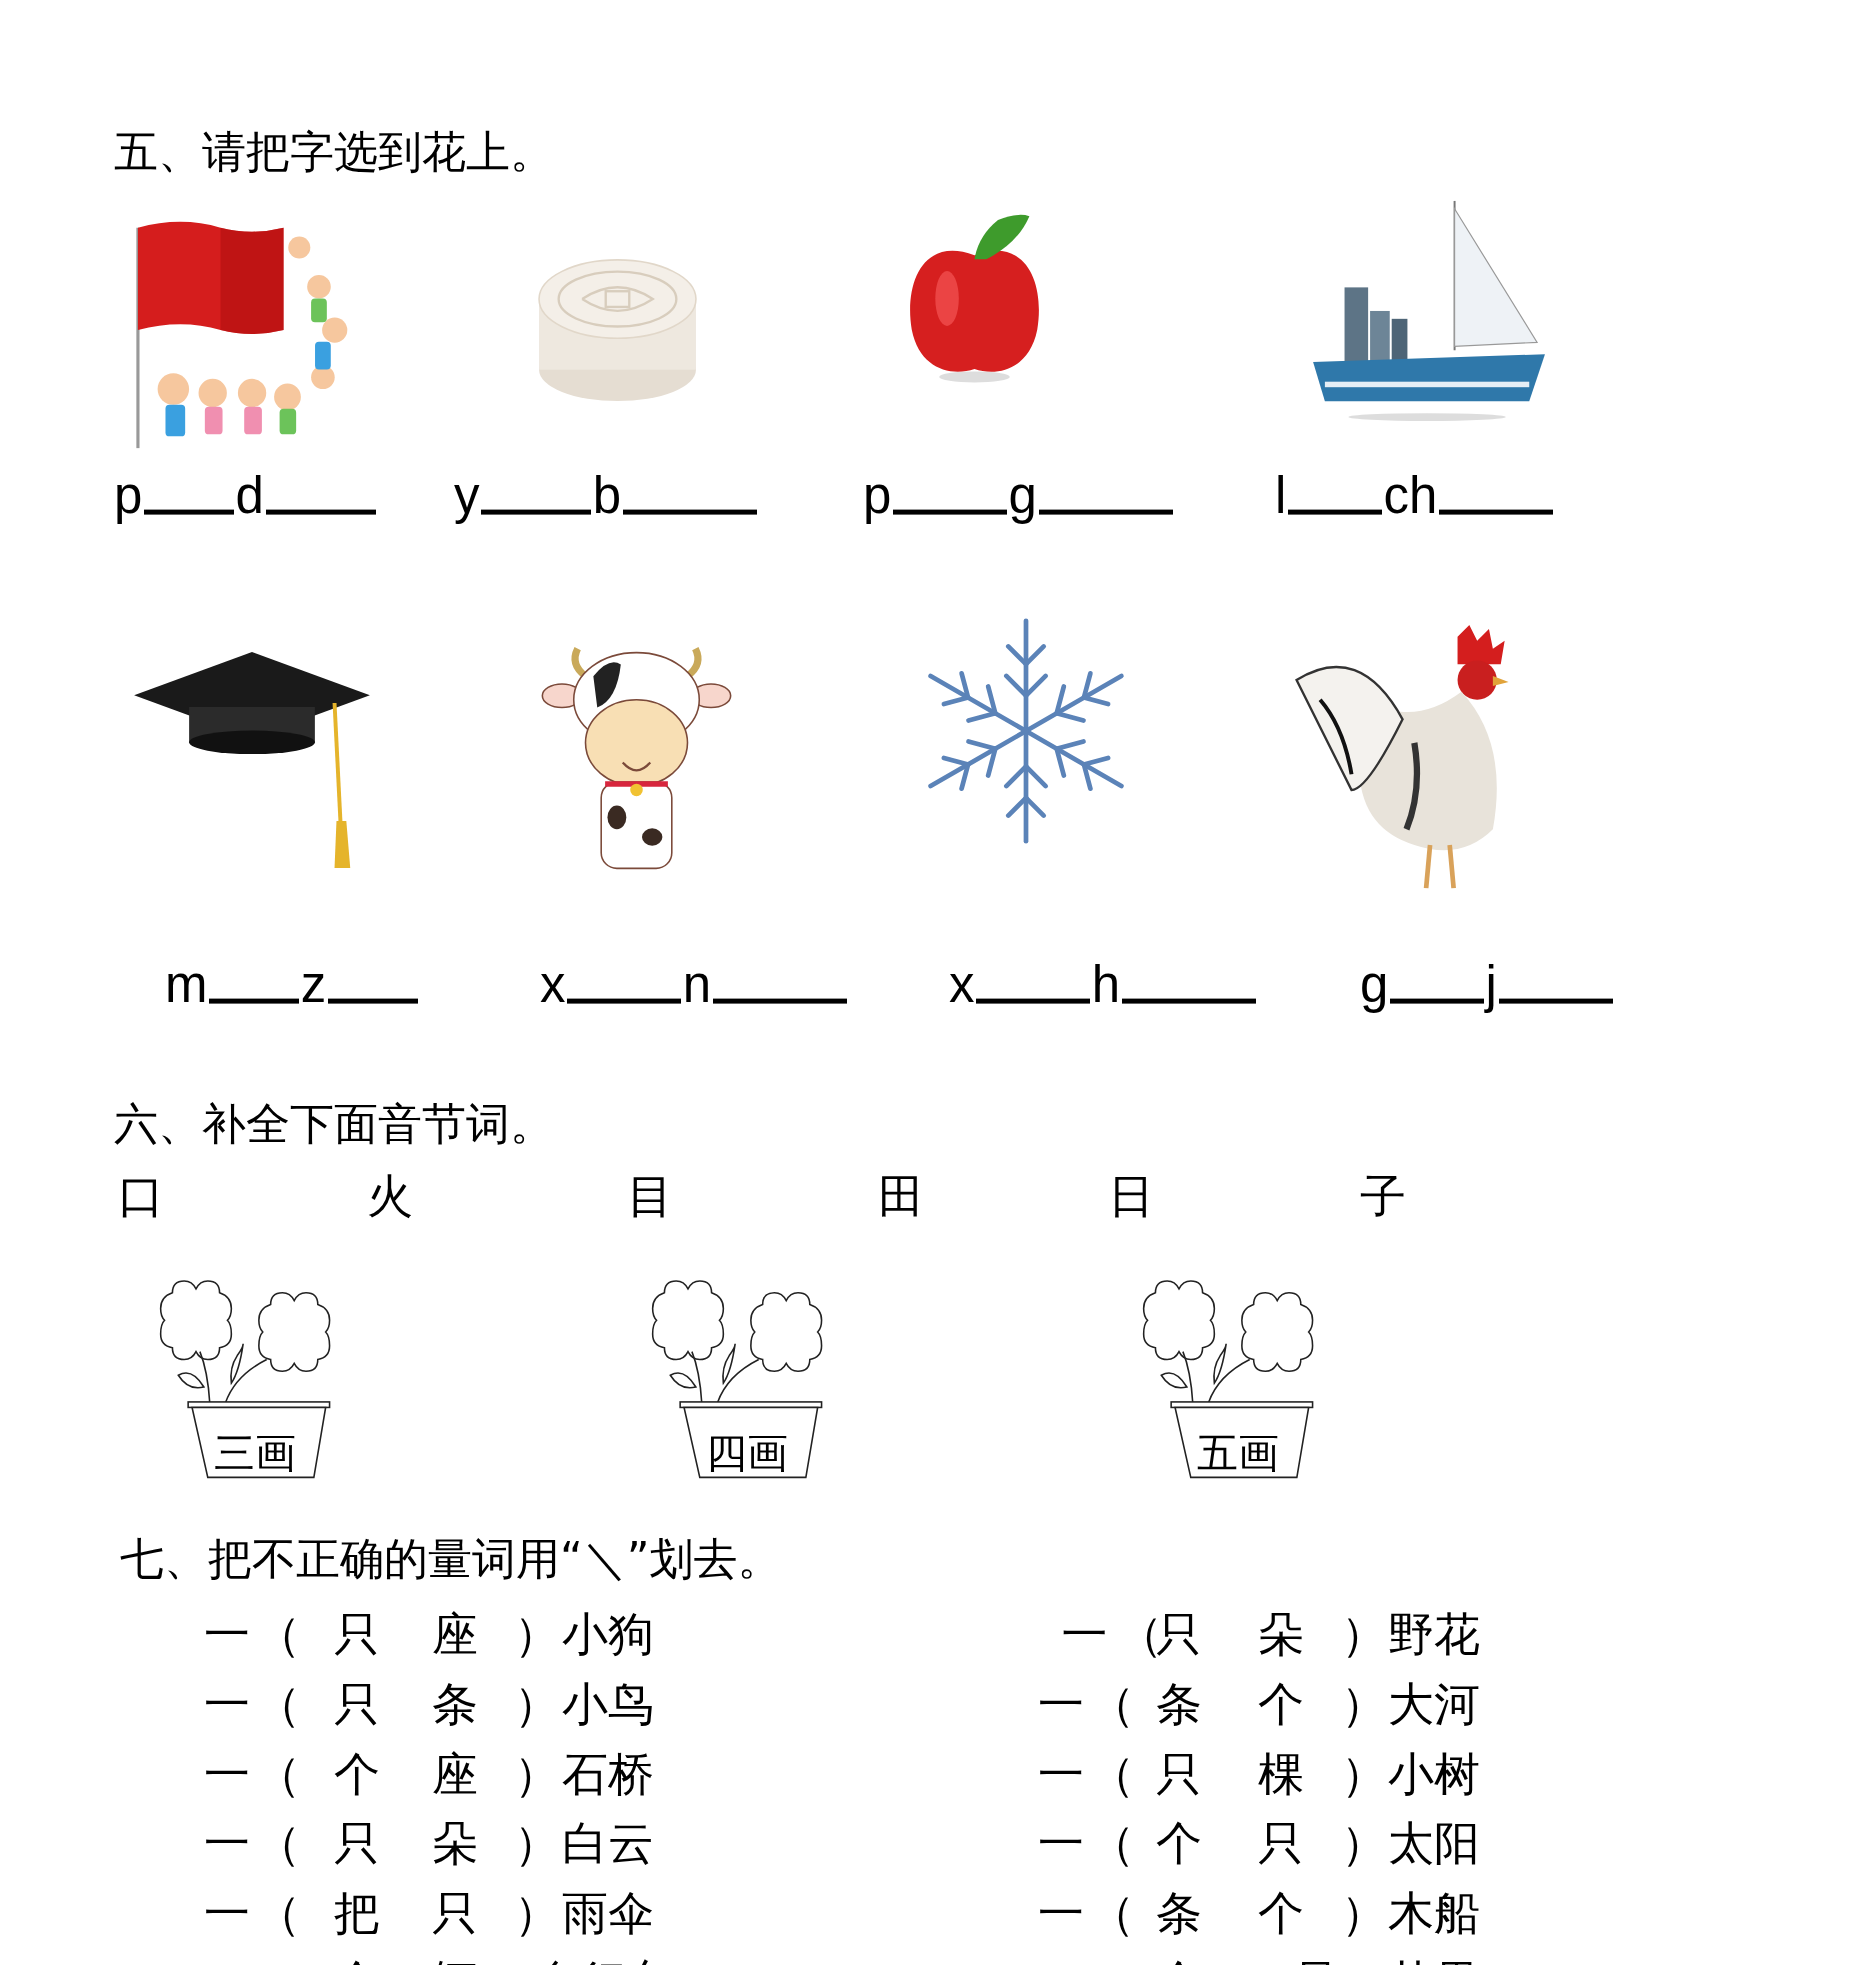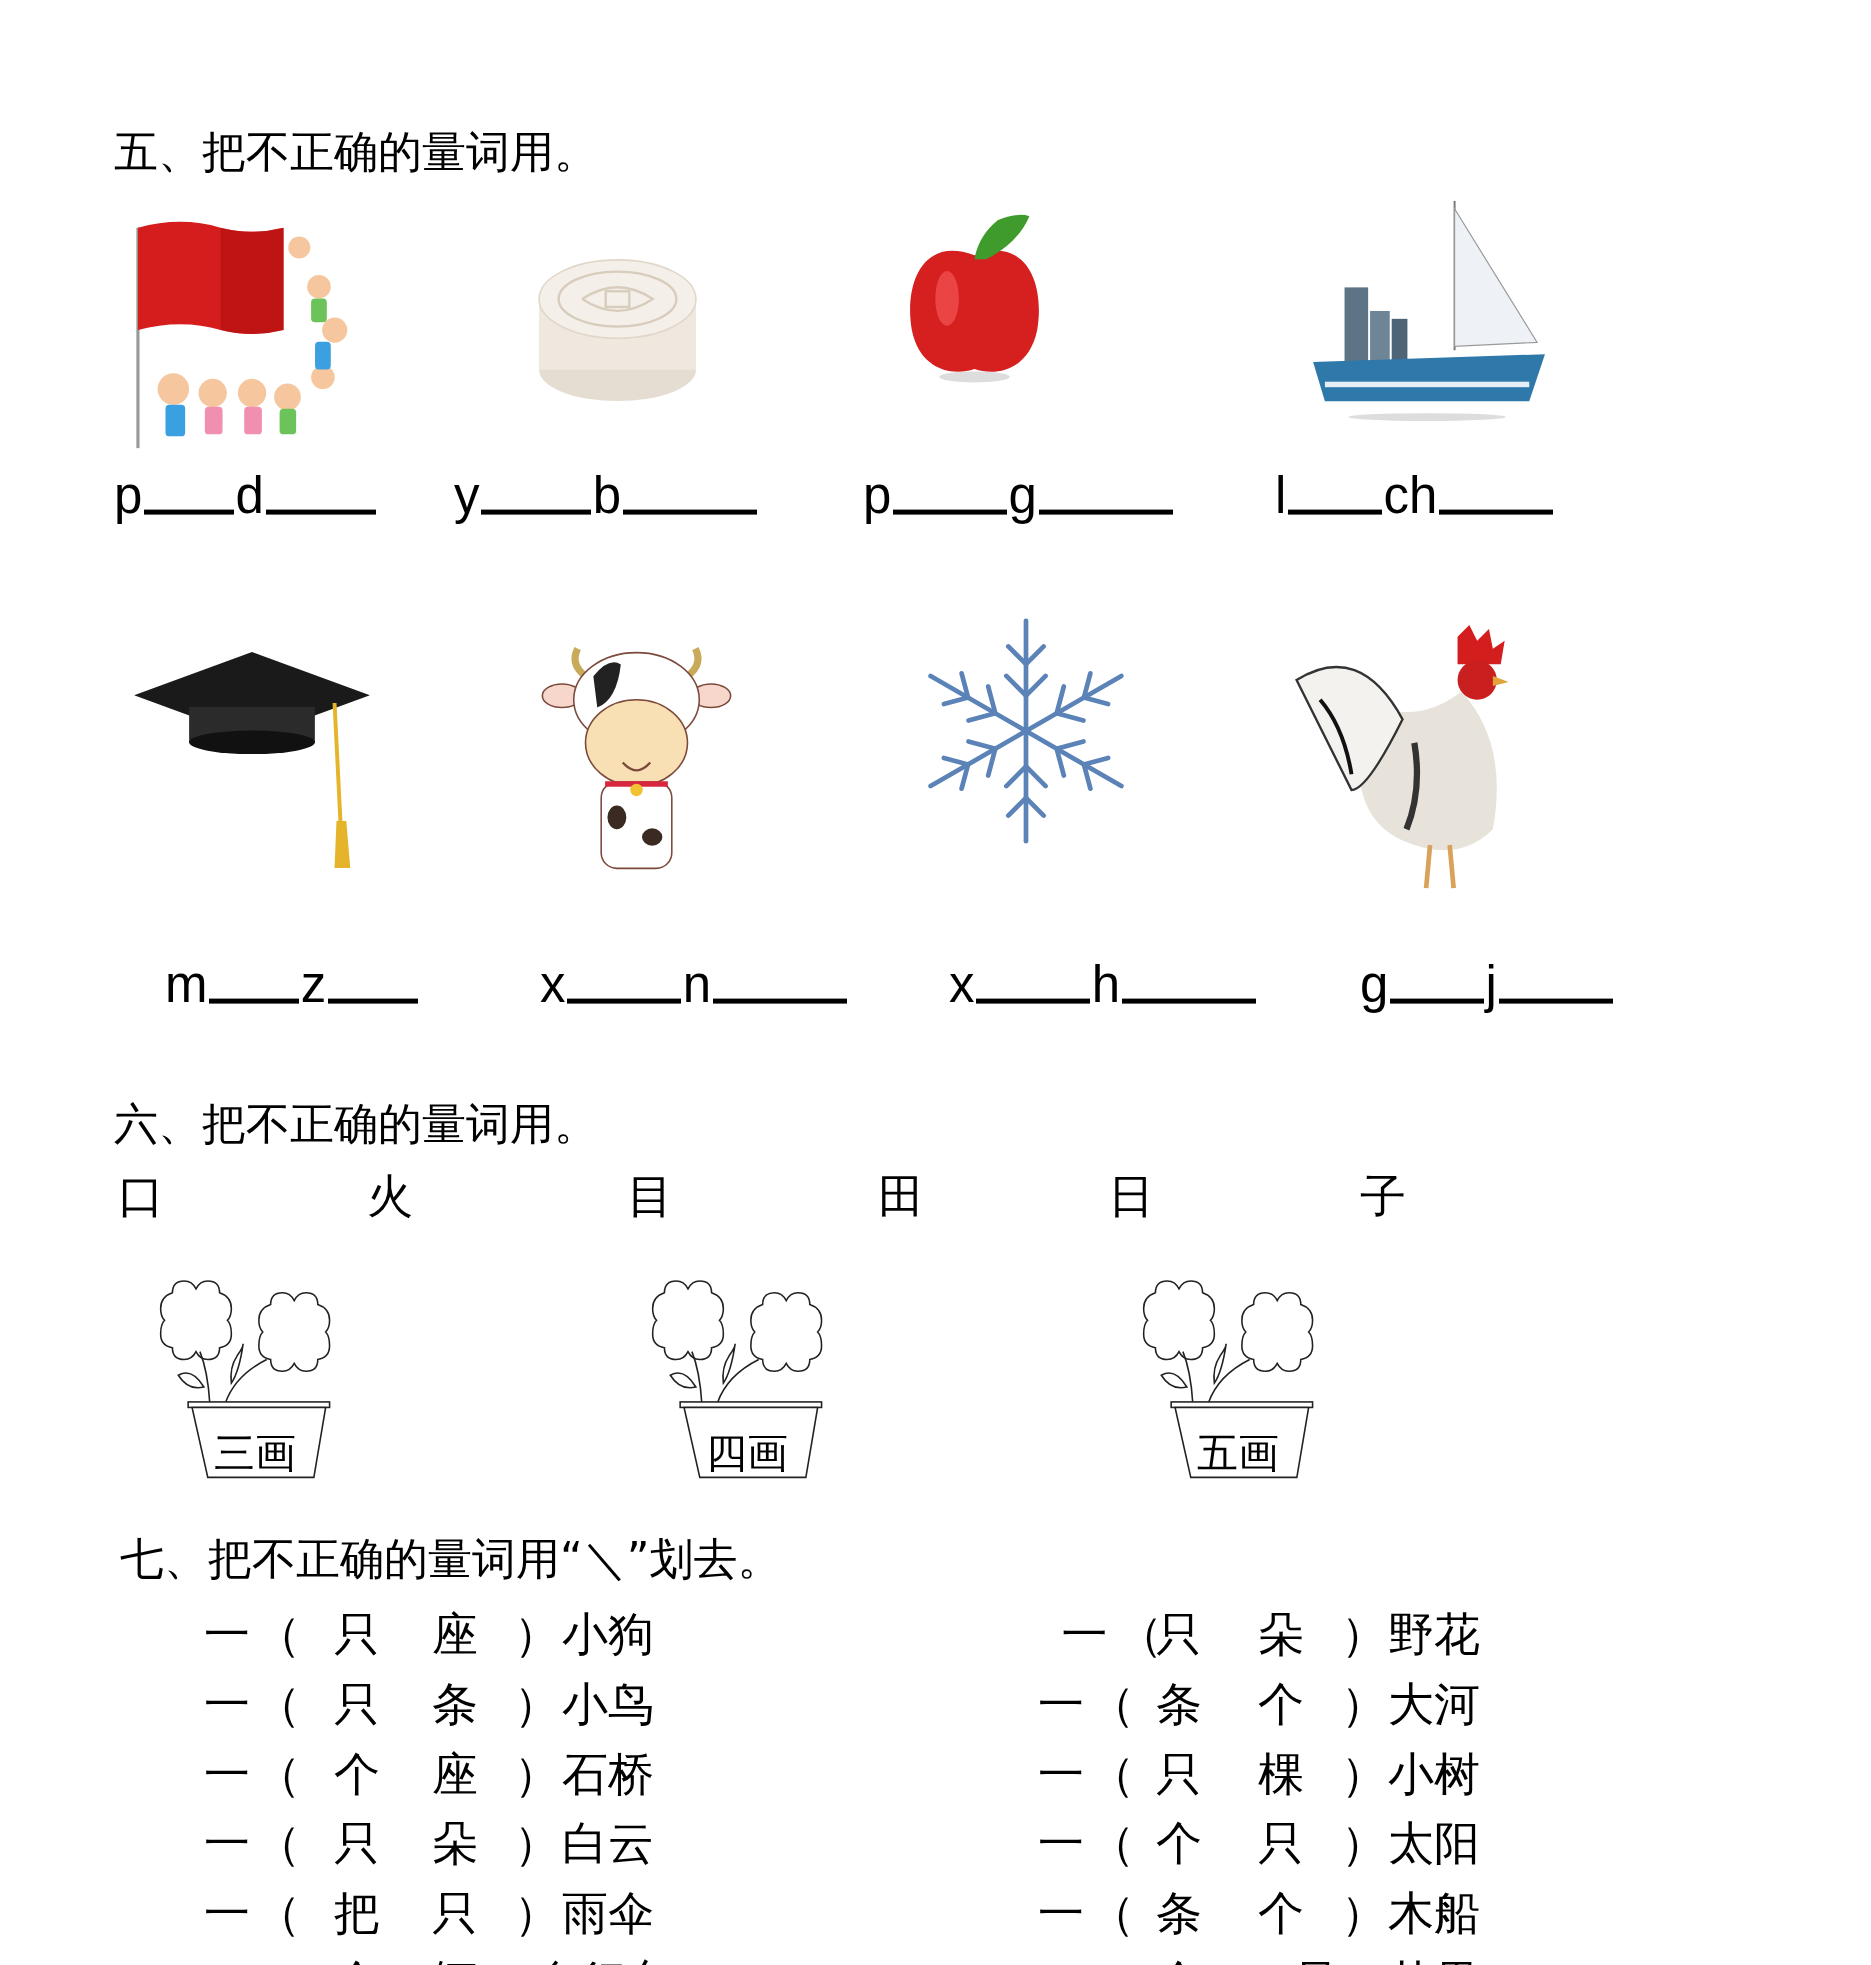--- a/index.html
+++ b/index.html
@@ -11,21 +11,21 @@
   .blank { display:inline-block; border-bottom:5.5px solid #000; height:0; margin:0 1.6px; transform:translateY(1.6px); }
   .pic { position:absolute; }
   .char { font-family:"DejaVu Serif", serif; font-size:46px; line-height:1; position:absolute; }
   .mw-row { position:absolute; font-family:"DejaVu Serif", serif; font-size:46px; line-height:1; white-space:nowrap; }
   .mw-row span { position:absolute; top:0; }
   .pot-label { font-family:"DejaVu Serif", serif; font-size:41px; position:absolute; white-space:nowrap; }
 </style>
 </head>
 <body>
 
-<div class="abs heading" style="left:114px; top:130px;">五、把不正确的量词用。</div>
+<div class="abs heading" style="left:114px; top:130px;">五、请把字选到花上。</div>
 
 <svg class="pic" style="left:134px; top:212px;" width="244" height="244" viewBox="0 0 620 620">
   <line x1="10" y1="40" x2="10" y2="600" stroke="#999" stroke-width="8"></line>
   <path d="M10 40 Q120 10 220 40 Q300 60 380 40 L380 300 Q300 320 220 300 Q120 270 10 300 Z" fill="#d51d1d"></path>
   <path d="M220 40 Q300 60 380 40 L380 300 Q300 320 220 300 Z" fill="#b00f0f" opacity="0.6"></path>
   <g fill="#f6c79e">
     <circle cx="420" cy="90" r="28"></circle>
       <circle cx="470" cy="190" r="30"></circle>
       <circle cx="510" cy="300" r="32"></circle>
     <circle cx="480" cy="420" r="30"></circle>
@@ -173,21 +173,21 @@
   <span>h</span>
     <span class="blank" style="width:134px"></span>
 </div>
 <div class="abs pin" style="left:1360px; top:959px;">
   <span>g</span>
     <span class="blank" style="width:94px"></span>
   <span>j</span>
     <span class="blank" style="width:114px"></span>
 </div>
 
-<div class="abs heading" style="left:114px; top:1102px;">六、把不正确的量词用。</div>
+<div class="abs heading" style="left:114px; top:1102px;">六、补全下面音节词。</div>
 <div class="char" style="left:118px; top:1173px;">口</div>
 <div class="char" style="left:367px; top:1173px;">火</div>
 <div class="char" style="left:627px; top:1173px;">目</div>
 <div class="char" style="left:878px; top:1173px;">田</div>
 <div class="char" style="left:1108px; top:1173px;">日</div>
 <div class="char" style="left:1360px; top:1173px;">子</div>
 
 <div class="abs" style="left:141px; top:1277px; width:275px; height:220px;">
   <svg width="275" height="220" viewBox="0 0 700 560">
     <g fill="#fff" stroke="#222" stroke-width="4">

